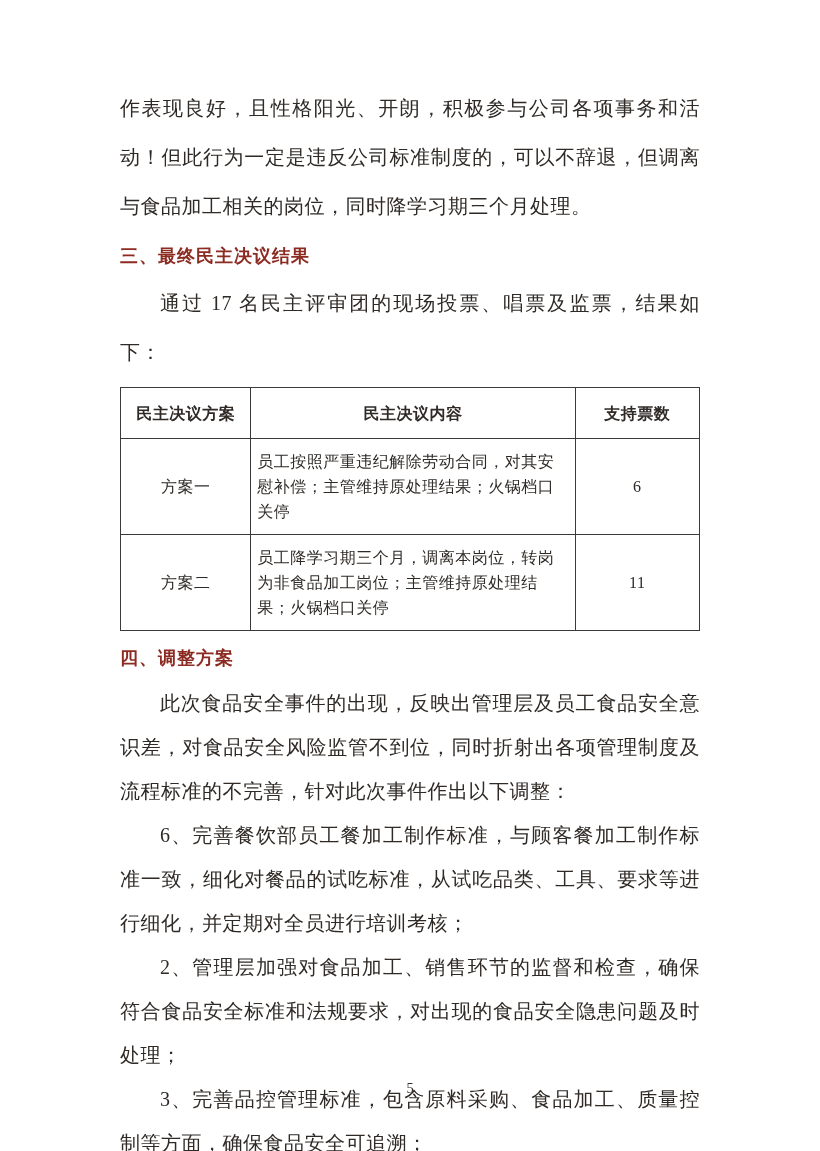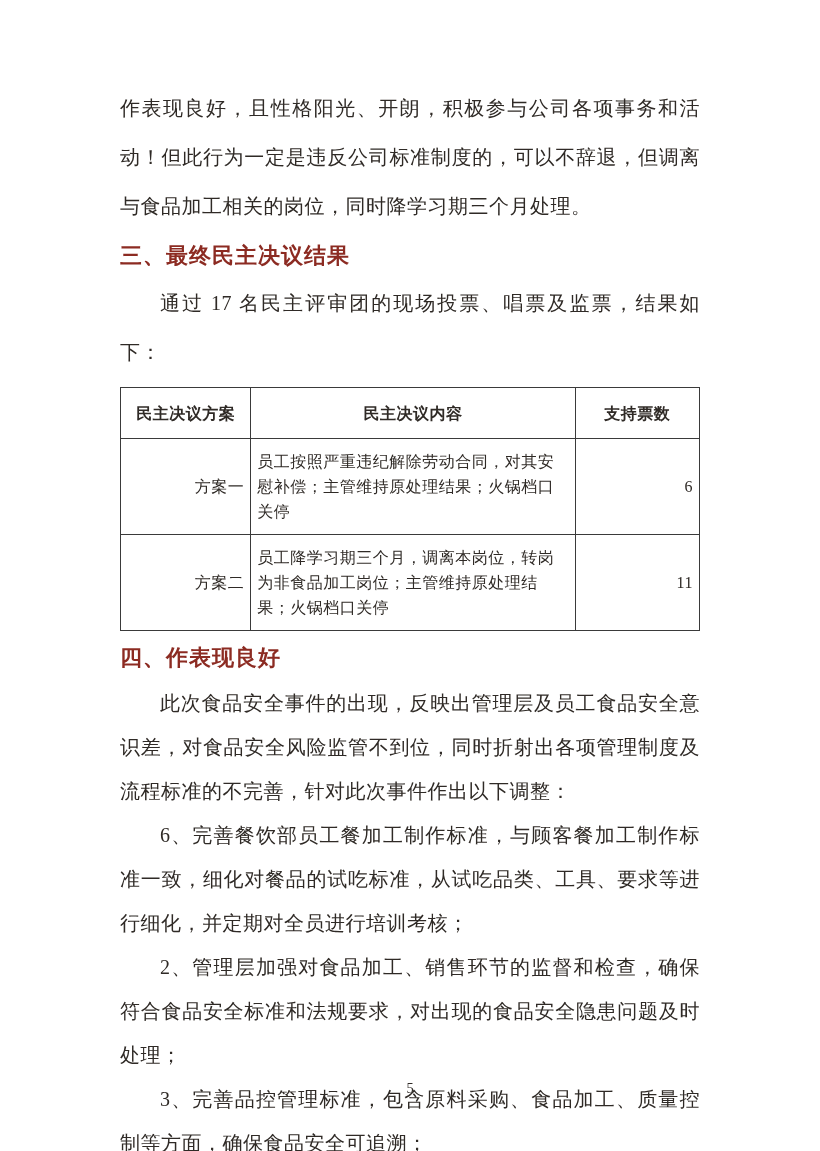--- a/index.html
+++ b/index.html
@@ -25,21 +25,21 @@
   }
   .para {
     font-size: 20px;
     line-height: 49px;
     text-align: justify;
     margin: 0;
     letter-spacing: 0.5px;
   }
   .para.indent { text-indent: 2em; }
   .section-heading {
-    font-size: 22px;
+    font-size: 18px;
     font-weight: bold;
     color: #8c2b22;
     line-height: 30px;
     margin: 10px 0 8px 0;
     letter-spacing: 1px;
   }
   .decision-table {
     width: 100%;
     border-collapse: collapse;
     margin: 10px 0 6px 0;
@@ -54,21 +54,21 @@
     letter-spacing: 0.5px;
   }
   .decision-table th {
     font-weight: bold;
     text-align: center;
     height: 30px;
   }
   .col-plan  { width: 22.5%; }
   .col-body  { width: 56%; }
   .col-votes { width: 21.5%; }
-  .cell-center { text-align: right; margin-left: 11px; }
+  .cell-center { text-align: center; margin-left: 11px; }
   .cell-content { text-align: left; padding-left: 12px; padding-right: 10px; }
   .s4 .para { line-height: 44px; }
   .page-number {
     position: absolute;
     bottom: 54px;
     left: 0;
     width: 100%;
     text-align: center;
     font-size: 14.5px;
     color: #2f2a26;
@@ -109,21 +109,21 @@
         <tr>
           <td class="cell-center">方案二</td>
           <td class="cell-content">员工降学习期三个月，调离本岗位，转岗为非食品加工岗位；主管维持原处理结果；火锅档口关停</td>
           <td class="cell-center">11</td>
         </tr>
       </tbody>
     </table>
 
 
     <div class="s4">
-      <h2 class="section-heading" style="margin-top:12px;">四、作表现良好</h2>
+      <h2 class="section-heading" style="margin-top:12px;">四、调整方案</h2>
 
       <p class="para indent">此次食品安全事件的出现，反映出管理层及员工食品安全意识差，对食品安全风险监管不到位，同时折射出各项管理制度及流程标准的不完善，针对此次事件作出以下调整：</p>
 
       <p class="para indent">6、完善餐饮部员工餐加工制作标准，与顾客餐加工制作标准一致，细化对餐品的试吃标准，从试吃品类、工具、要求等进行细化，并定期对全员进行培训考核；</p>
 
       <p class="para indent">2、管理层加强对食品加工、销售环节的监督和检查，确保符合食品安全标准和法规要求，对出现的食品安全隐患问题及时处理；</p>
 
       <p class="para indent">3、完善品控管理标准，包含原料采购、食品加工、质量控制等方面，确保食品安全可追溯；</p>
     </div>
 

